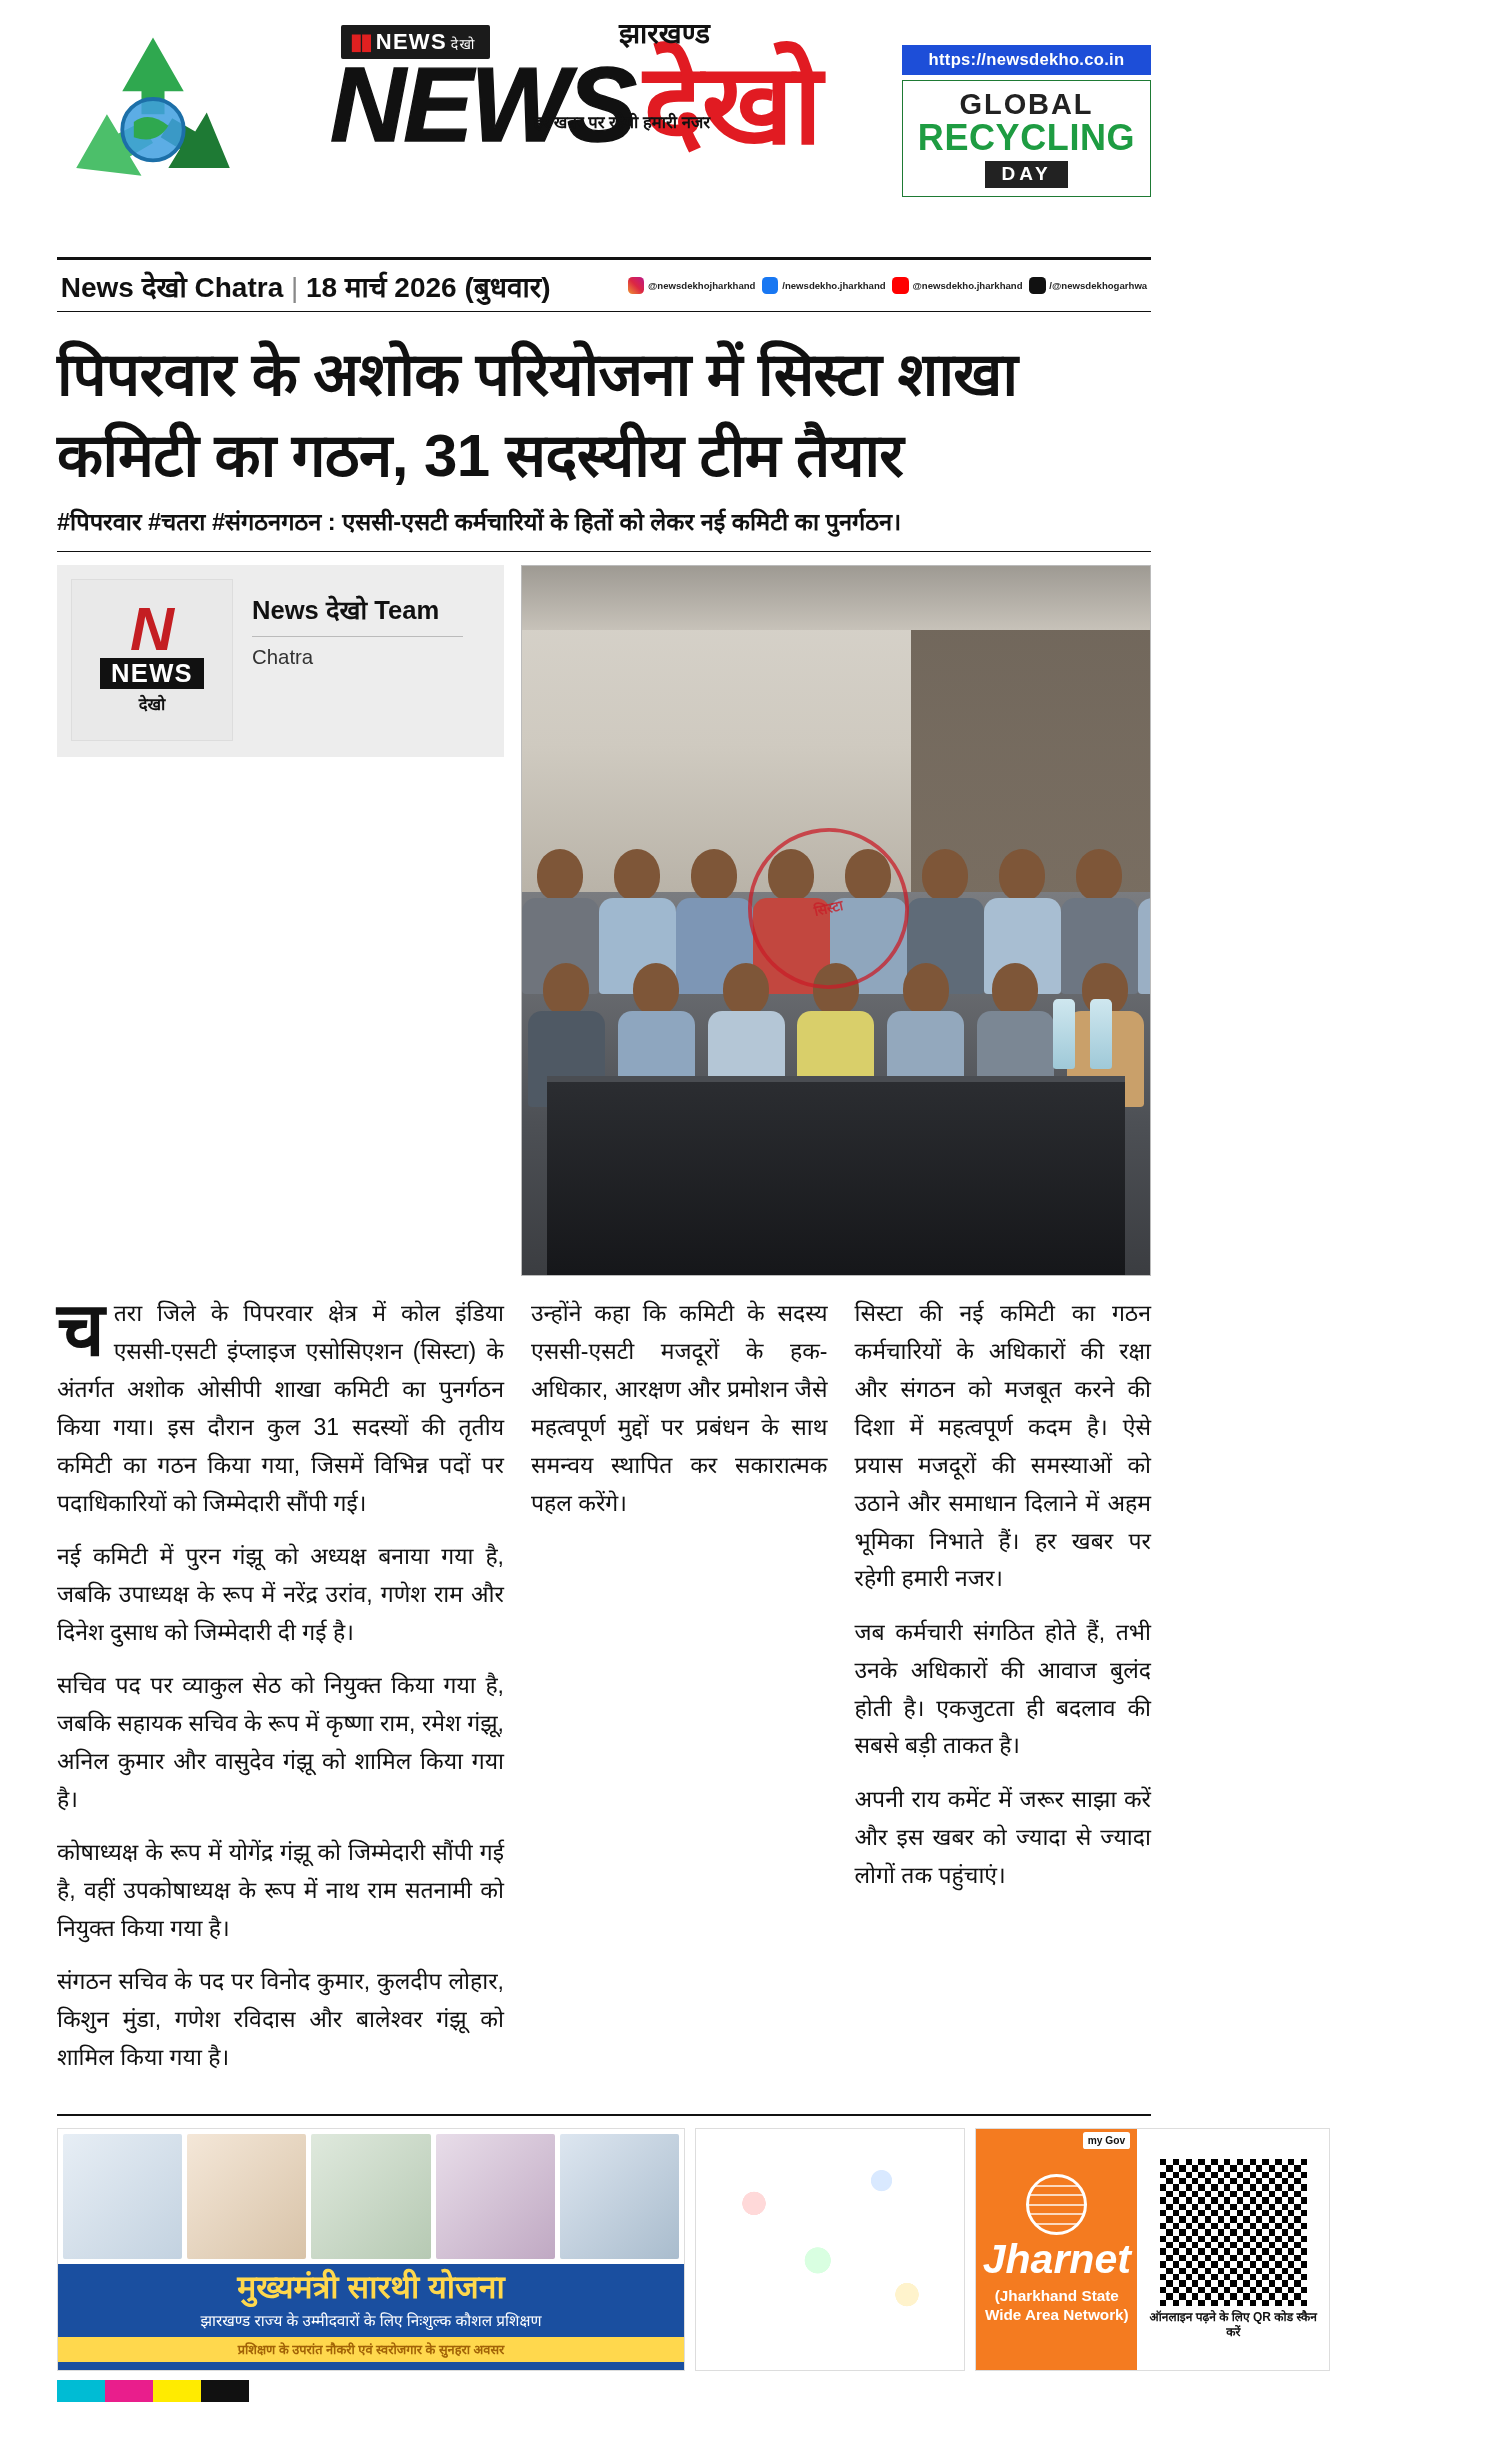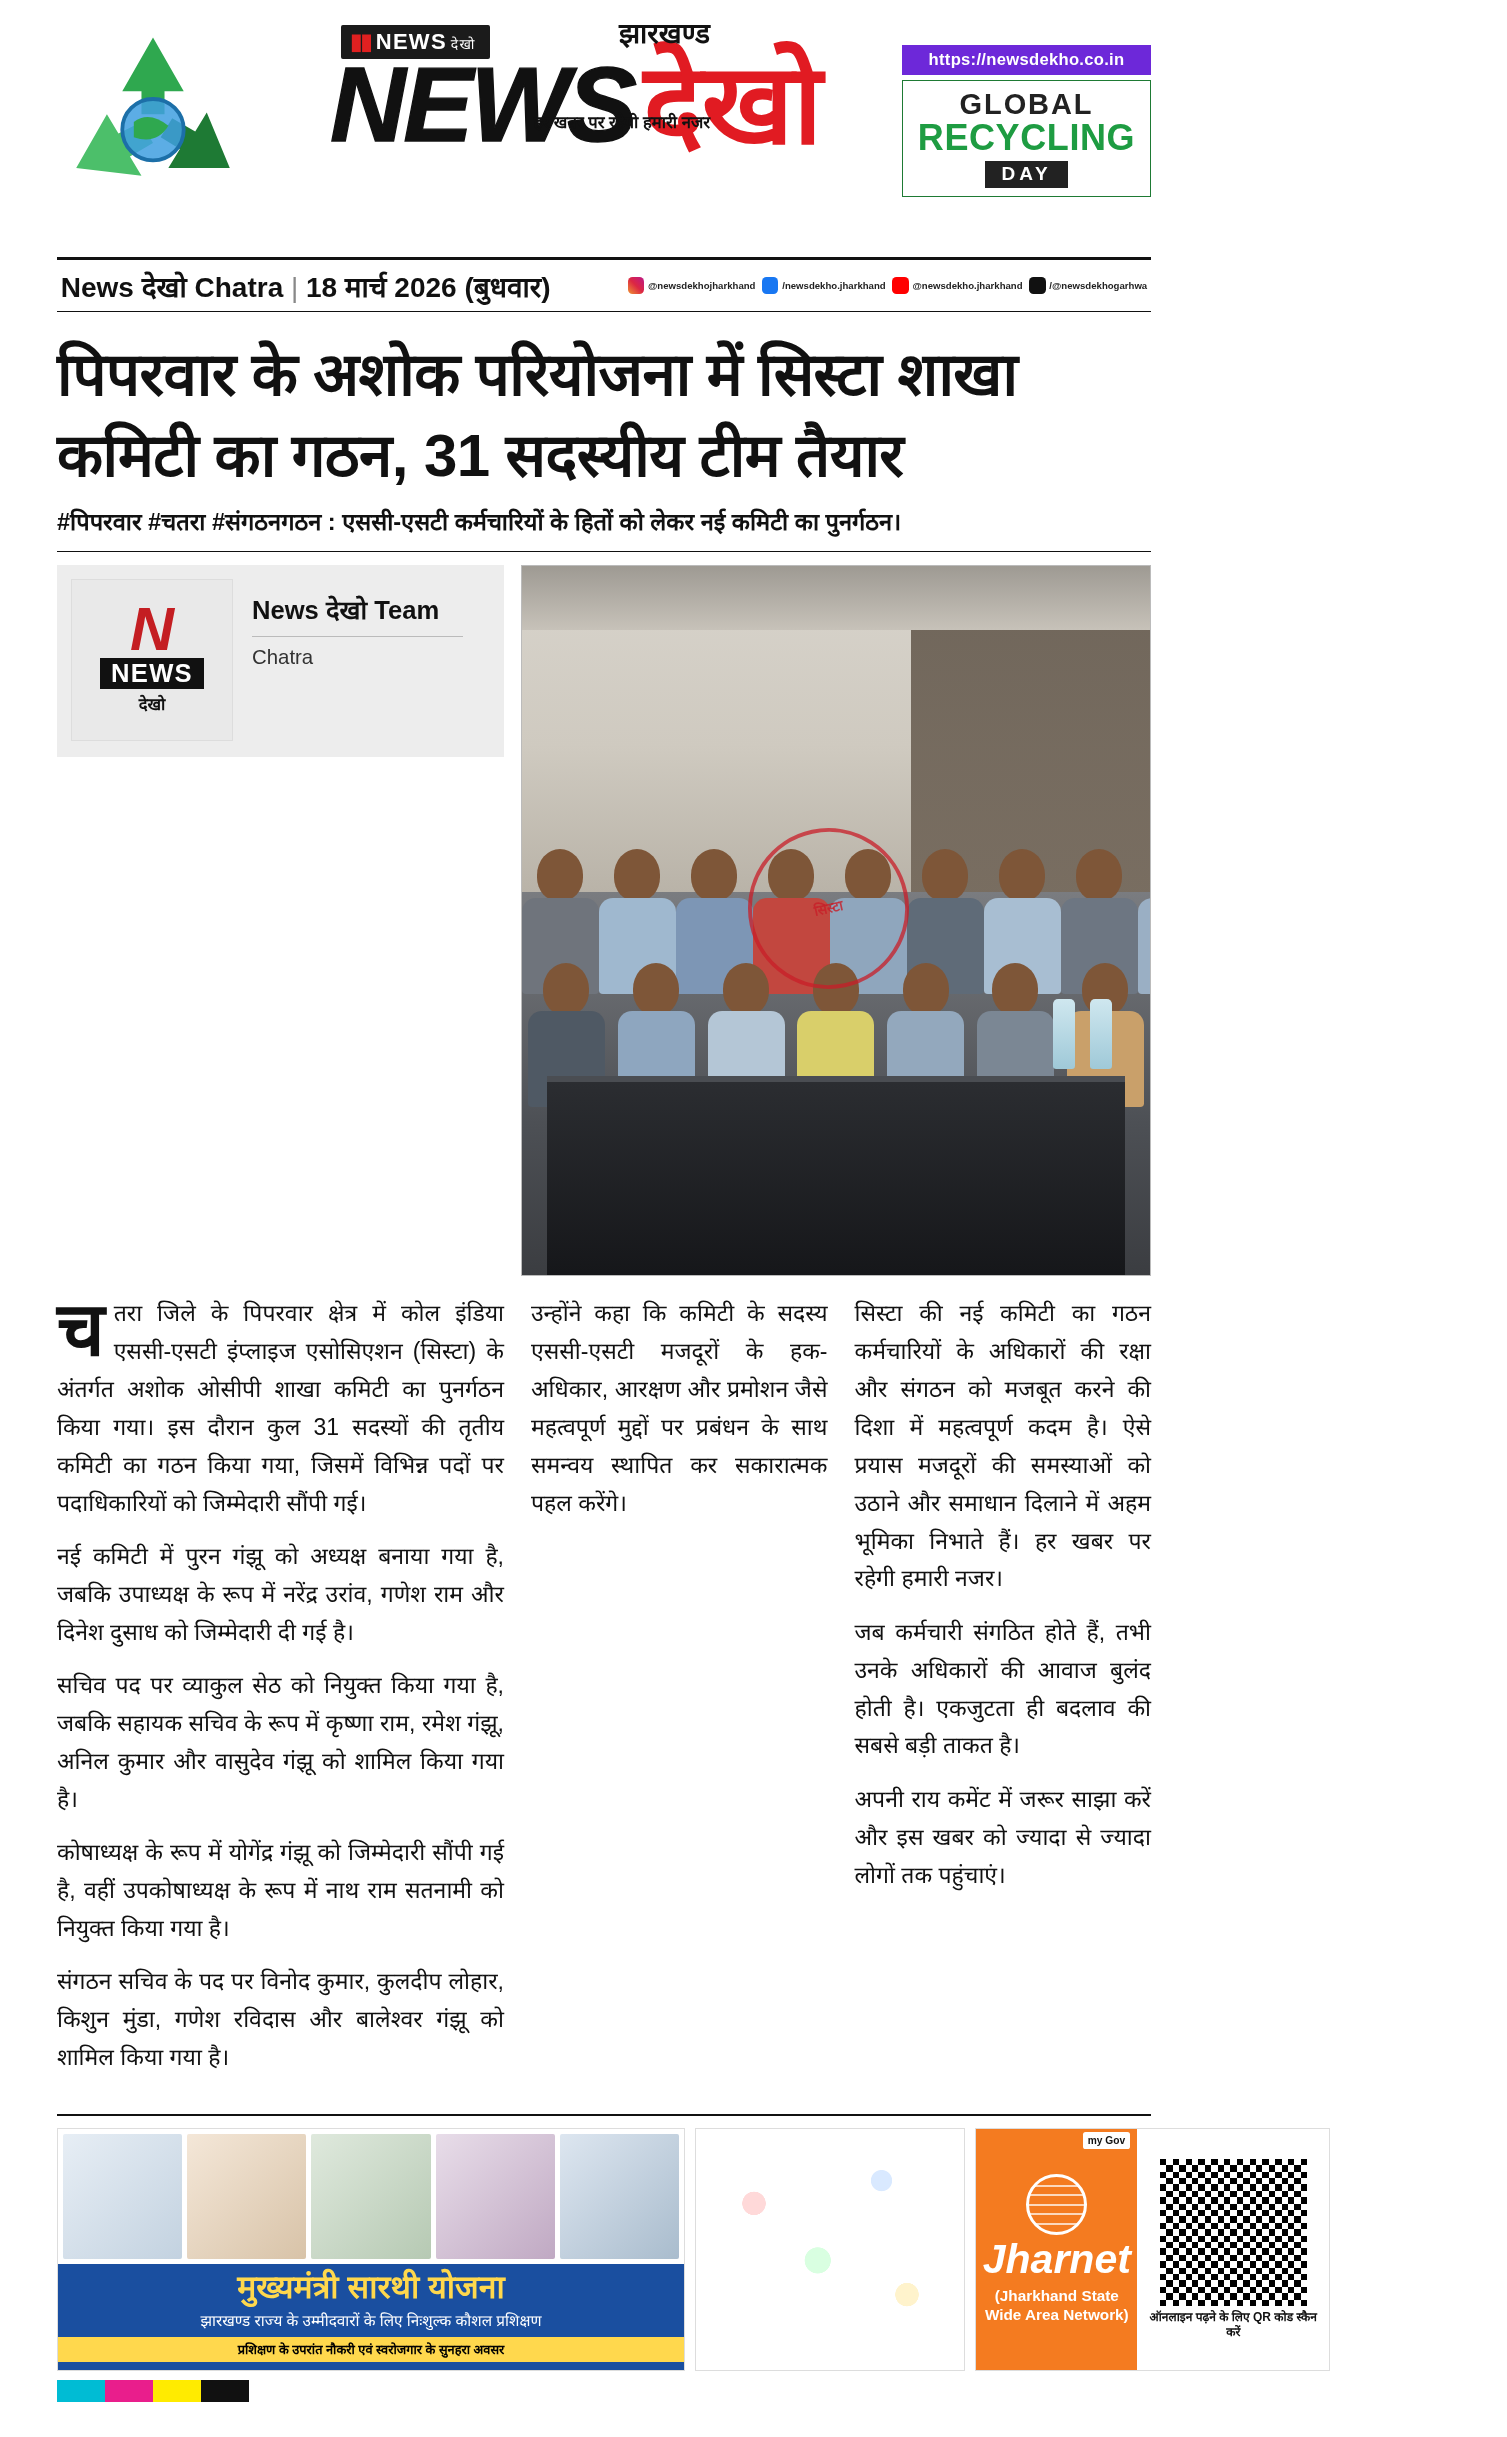--- a/index.html
+++ b/index.html
@@ -111,21 +111,21 @@
     font-weight: bold;
   }
 
   .grd-badge {
     flex: 0 0 auto;
     width: 249px;
     margin-top: 45px;
     text-align: center;
   }
   .grd-url {
-    background: #6d28d9;
+    background: #1d4ed8;
     color: #fff;
     font-size: 16.6px;
     padding: 5.1px 0;
     font-weight: bold;
     letter-spacing: 0.3px;
     margin-bottom: 5.1px;
   }
   .grd-box {
     border: 1.9px solid #1e7a34;
     padding: 9px 5.1px 7.7px;
@@ -421,21 +421,21 @@
     color: #ffd84d;
     line-height: 1.1;
   }
   .ad1-sub {
     font-size: 15.3px;
     margin-top: 5.1px;
     color: #fff;
   }
   .ad1-strip {
     background: #ffd84d;
-    color: #000000;
+    color: #a16207;
     font-size: 12.8px;
     font-weight: bold;
     margin-top: 6.4px;
     padding: 3.8px 0;
   }
   .ad2 {
     flex: 0 0 268px;
     border: 0.6px solid #ddd;
     background: #fff;
     position: relative;

